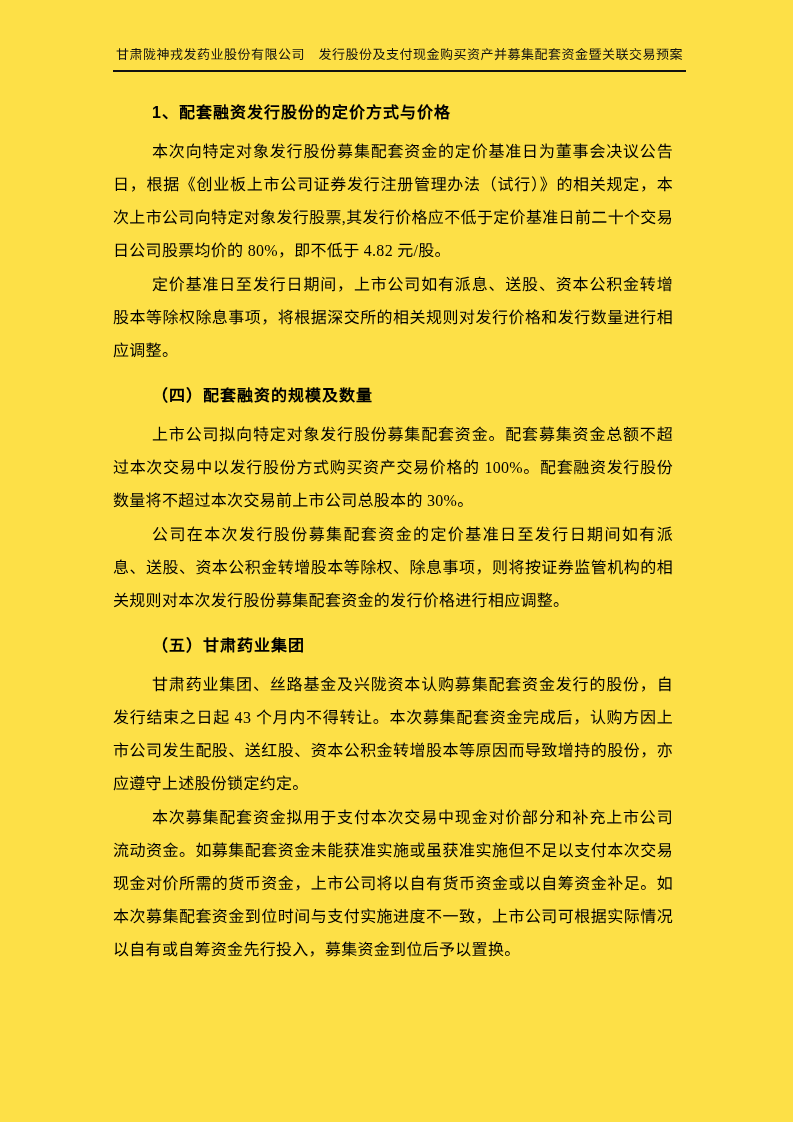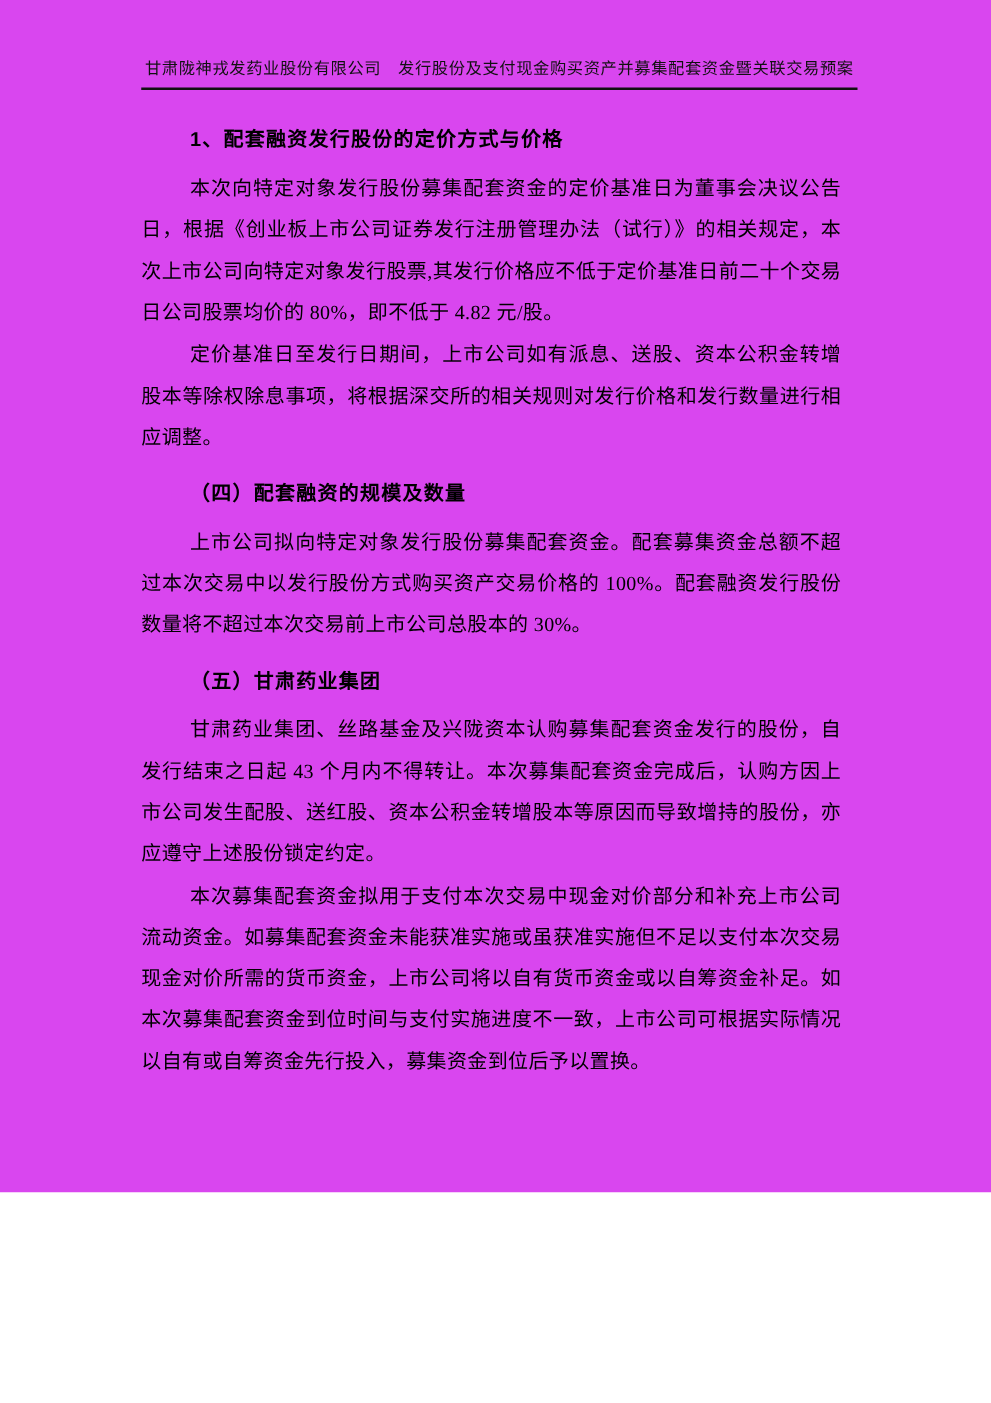--- a/index.html
+++ b/index.html
@@ -3,22 +3,22 @@
 <meta charset="utf-8">
 <style>
   html, body {
     margin: 0;
     padding: 0;
     background: #ffffff;
   }
   .page {
     position: relative;
     width: 793px;
-    height: 954px;
-    background: #d946ef;
+    height: 1122px;
+    background: #fde047;
     overflow: hidden;
     color: #000000;
   }
   .page-header {
     margin: 47px 107px 0 113px;
     padding-bottom: 7px;
     border-bottom: 2px solid #111111;
   }
   .page-header .header-text {
     display: block;
@@ -74,20 +74,21 @@
     <h2 class="doc-heading first">1、配套融资发行股份的定价方式与价格</h2>
 
     <p class="doc-para">本次向特定对象发行股份募集配套资金的定价基准日为董事会决议公告日，根据《创业板上市公司证券发行注册管理办法（试行）》的相关规定，本次上市公司向特定对象发行股票,其发行价格应不低于定价基准日前二十个交易日公司股票均价的 80%，即不低于 4.82 元/股。</p>
 
     <p class="doc-para">定价基准日至发行日期间，上市公司如有派息、送股、资本公积金转增股本等除权除息事项，将根据深交所的相关规则对发行价格和发行数量进行相应调整。</p>
 
     <h2 class="doc-heading">（四）配套融资的规模及数量</h2>
 
     <p class="doc-para">上市公司拟向特定对象发行股份募集配套资金。配套募集资金总额不超过本次交易中以发行股份方式购买资产交易价格的 100%。配套融资发行股份数量将不超过本次交易前上市公司总股本的 30%。</p>
 
+    <p class="doc-para">公司在本次发行股份募集配套资金的定价基准日至发行日期间如有派息、送股、资本公积金转增股本等除权、除息事项，则将按证券监管机构的相关规则对本次发行股份募集配套资金的发行价格进行相应调整。</p>
 
     <h2 class="doc-heading">（五）甘肃药业集团</h2>
 
     <p class="doc-para">甘肃药业集团、丝路基金及兴陇资本认购募集配套资金发行的股份，自发行结束之日起 43 个月内不得转让。本次募集配套资金完成后，认购方因上市公司发生配股、送红股、资本公积金转增股本等原因而导致增持的股份，亦应遵守上述股份锁定约定。</p>
 
 
     <p class="doc-para">本次募集配套资金拟用于支付本次交易中现金对价部分和补充上市公司流动资金。如募集配套资金未能获准实施或虽获准实施但不足以支付本次交易现金对价所需的货币资金，上市公司将以自有货币资金或以自筹资金补足。如本次募集配套资金到位时间与支付实施进度不一致，上市公司可根据实际情况以自有或自筹资金先行投入，募集资金到位后予以置换。</p>
 
   </main>
 

